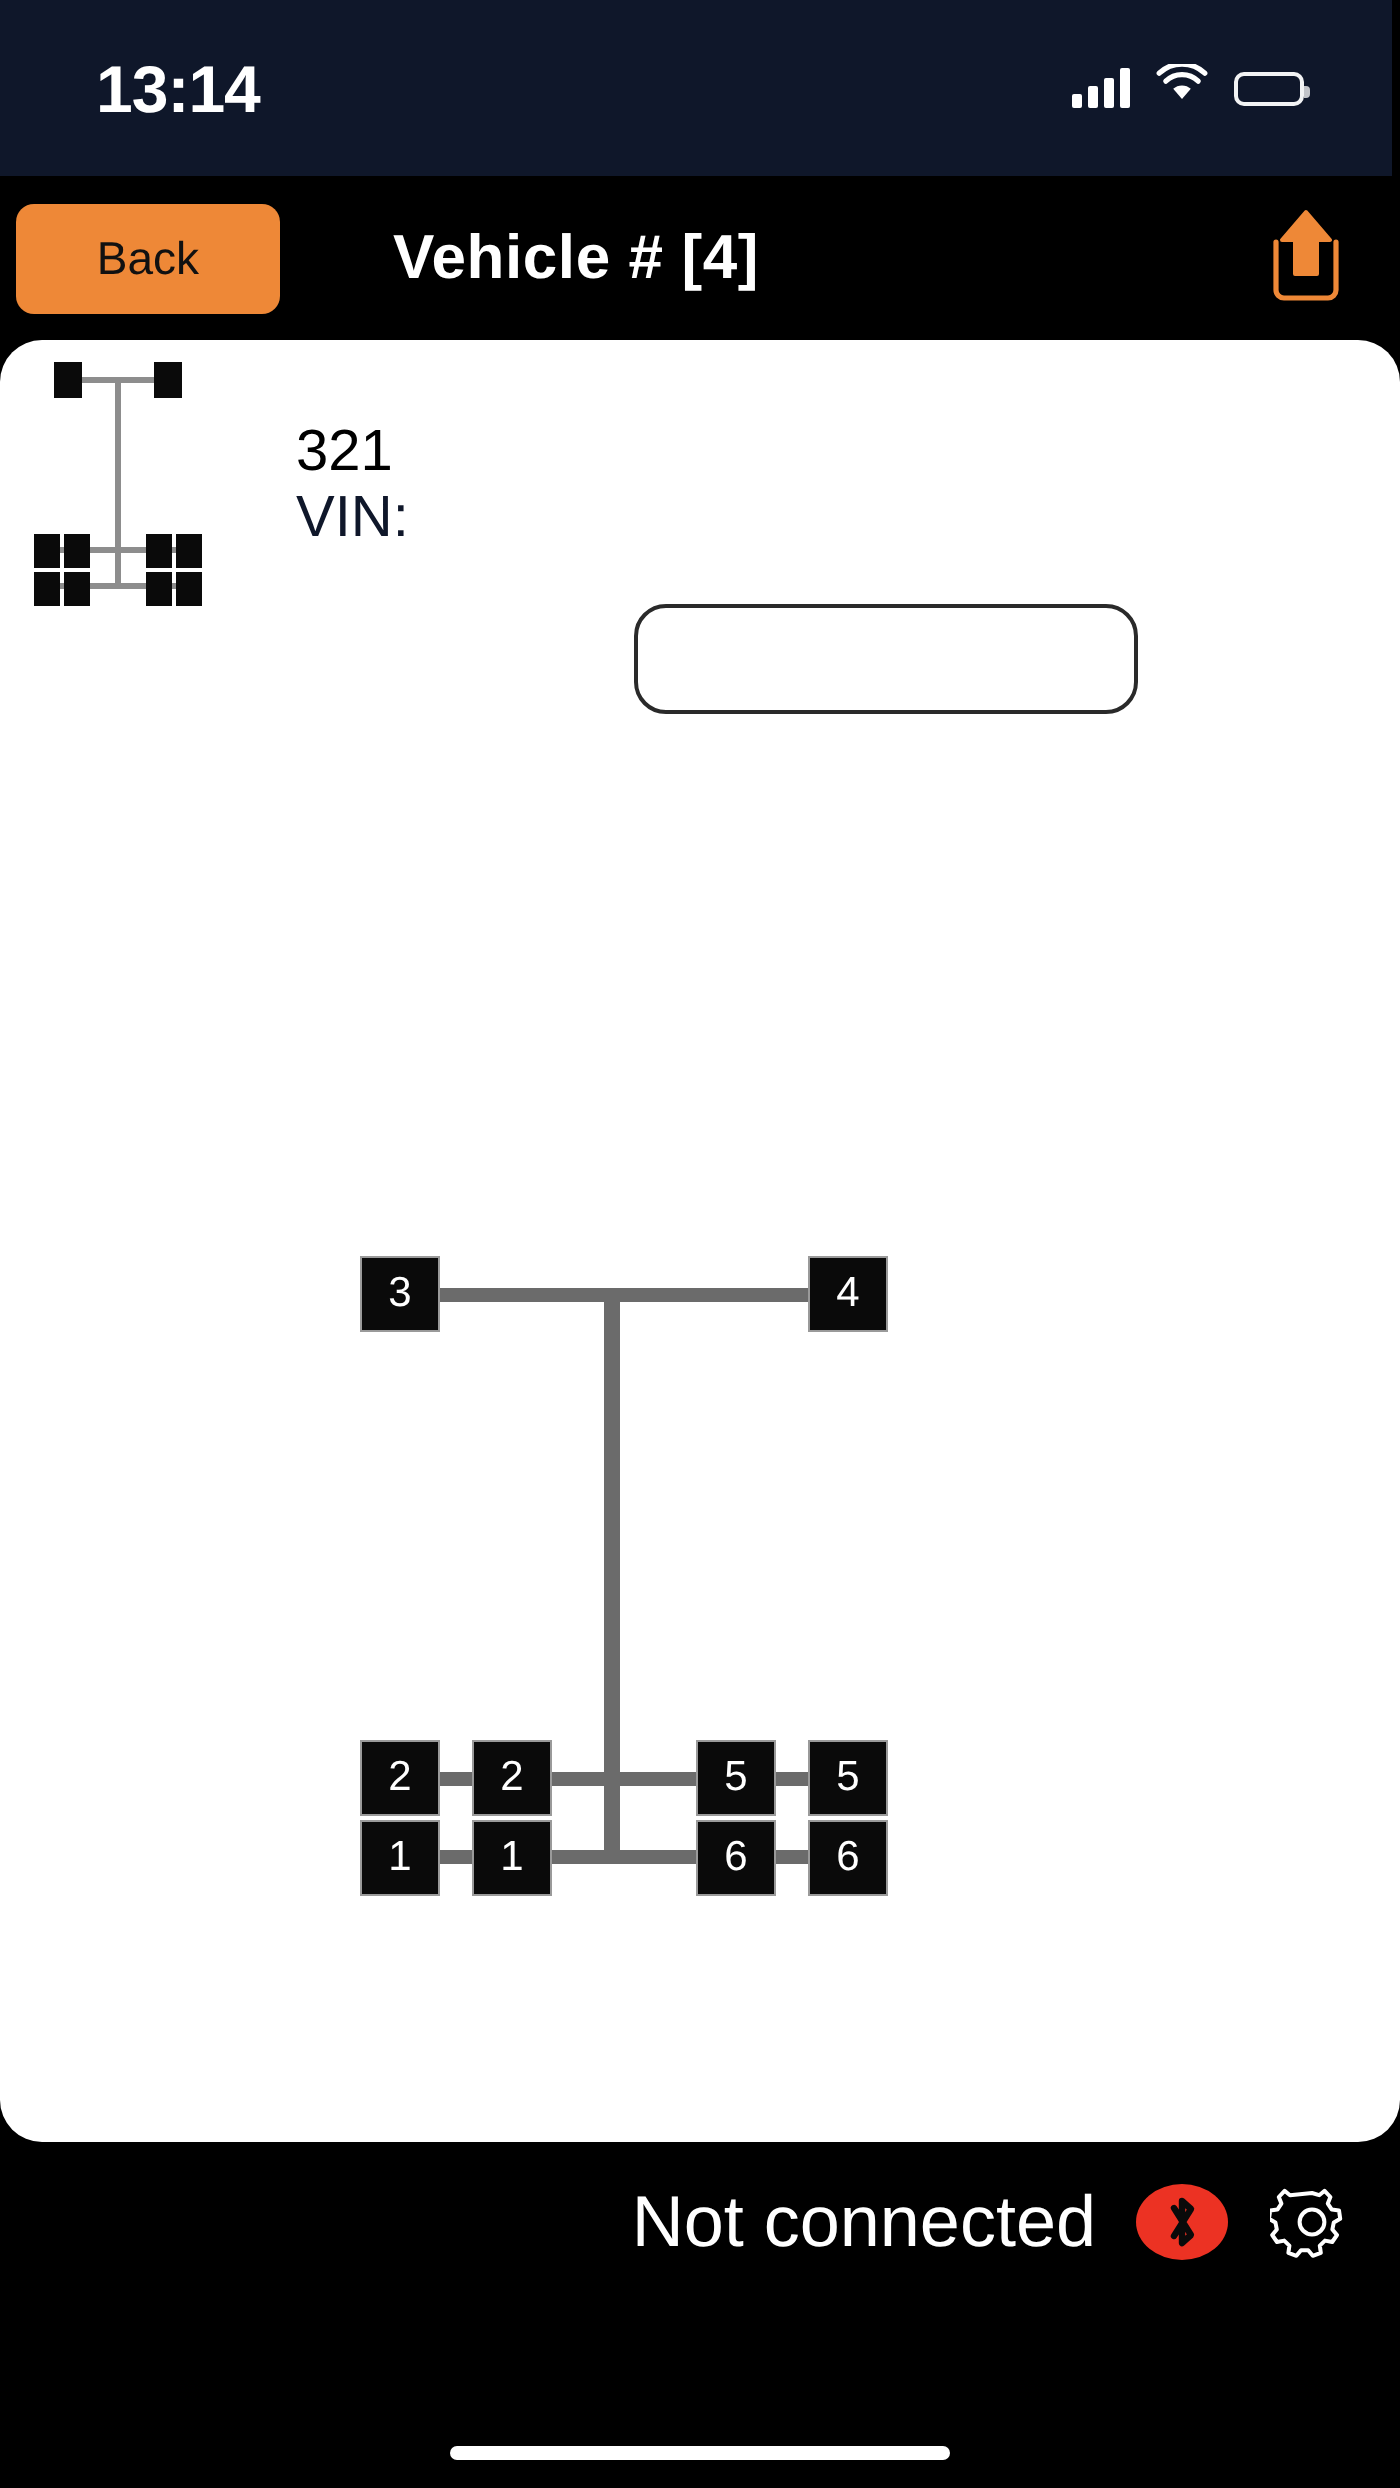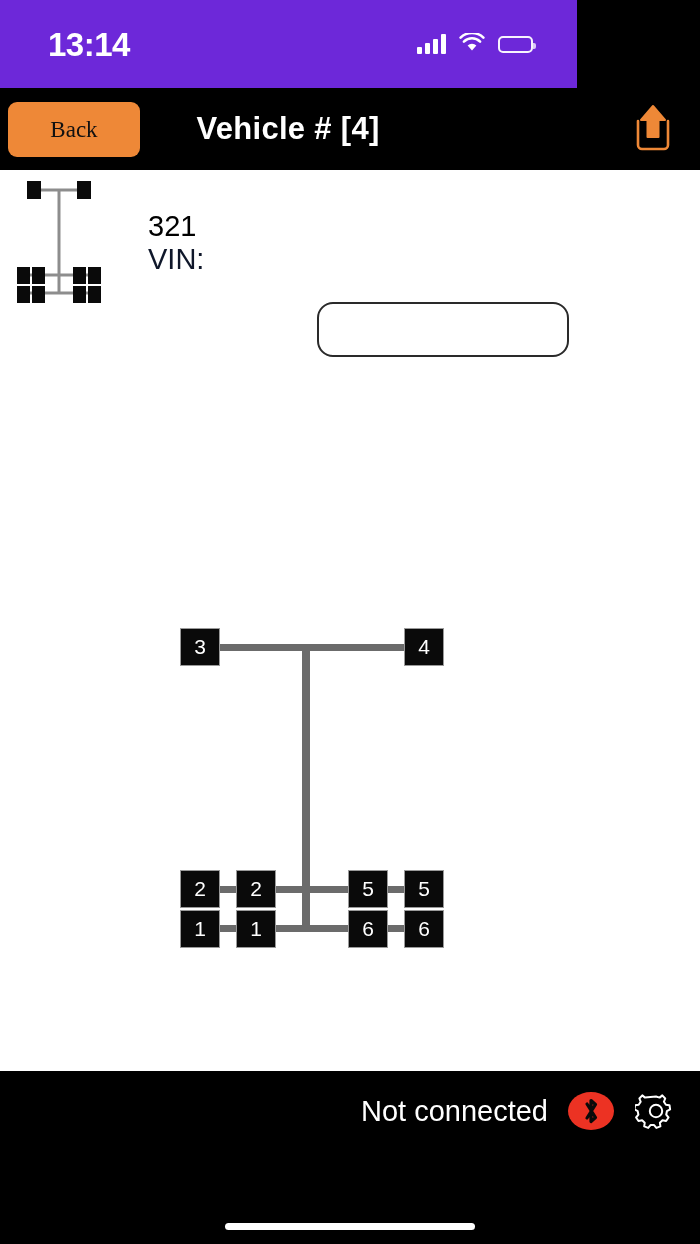--- a/index.html
+++ b/index.html
@@ -7,22 +7,22 @@
   body {
     width:700px; height:1244px;
     font-family:"Liberation Sans", sans-serif;
     -webkit-font-smoothing:antialiased;
     overflow:hidden;
     position:relative;
   }
 
   
   .status-bar{
-    position:absolute; top:0; left:0; width:577px; height:88px;
-    background:#6d28d9; color:#fff;
+    position:absolute; top:0; left:0; width:696px; height:88px;
+    background:#0f172a; color:#fff;
     display:flex; align-items:center; justify-content:space-between;
     padding:0 44px 0 48px;
   }
   .status-time{ font-size:33px; font-weight:600; letter-spacing:-0.5px; line-height:1; }
   .status-right{ display:flex; align-items:center; gap:13px; }
   .sig{ display:flex; align-items:flex-end; gap:3px; height:20px; }
   .sig i{ width:5px; background:#fff; border-radius:1px; display:block; }
   .sig i:nth-child(1){ height:7px; }
   .sig i:nth-child(2){ height:11px; }
   .sig i:nth-child(3){ height:15px; }
@@ -37,38 +37,39 @@
 
   
   .navbar{
     position:absolute; top:88px; left:0; width:700px; height:82px;
     background:#000; display:flex; align-items:center;
   }
   .back-btn{
     position:absolute; left:8px; top:14px;
     width:132px; height:55px;
     background:#ee8837; border:none; border-radius:9px;
-    color:#111; font-size:23px; font-family:Liberation Serif, serif;
+    color:#111; font-size:23px; font-family:Liberation Sans, sans-serif;
     display:flex; align-items:center; justify-content:center;
     cursor:pointer;
   }
   .nav-title{
     position:absolute; left:0; width:576px; text-align:center;
     color:#fff; font-size:31px; font-weight:bold; letter-spacing:0.3px;
   }
   .share-btn{
     position:absolute; right:18px; top:8px;
     width:58px; height:64px; cursor:pointer;
     display:flex; align-items:center; justify-content:center;
   }
 
   
   .content{
     position:absolute; top:170px; left:0; width:700px; height:901px;
     background:#fff;
+    border-radius:21px;
   }
 
   
   .veh-thumb{ position:absolute; left:8px; top:5px; width:100px; height:135px; }
 
   .info-321{ position:absolute; left:148px; top:40px; font-size:29px; color:#000; }
   .info-vin{ position:absolute; left:148px; top:73px; font-size:29px; color:#0f172a; }
 
   .odo-label{ position:absolute; left:148px; top:147px; font-size:29px; color:#000; }
   .odo-input{
@@ -98,21 +99,21 @@
   }
 
   
   .bottom-bar{
     position:absolute; top:1071px; left:0; width:700px; height:173px;
     background:#000;
     display:flex; align-items:flex-start; justify-content:flex-end;
     padding:8px 22px 0 0;
   }
   .bottom-row{ display:flex; align-items:center; gap:20px; height:64px; }
-  .conn-text{ color:#fff; font-size:29px; }
+  .conn-text{ color:#fff; font-size:36px; }
   .bt-icon{
     width:46px; height:38px; background:#ec3223; border-radius:50%;
     display:flex; align-items:center; justify-content:center; cursor:pointer;
   }
   .gear-icon{ width:44px; height:44px; cursor:pointer; display:flex;
               align-items:center; justify-content:center; }
   .home-ind{
     position:absolute; bottom:14px; left:50%; transform:translateX(-50%);
     width:250px; height:7px; background:#fff; border-radius:4px;
   }

